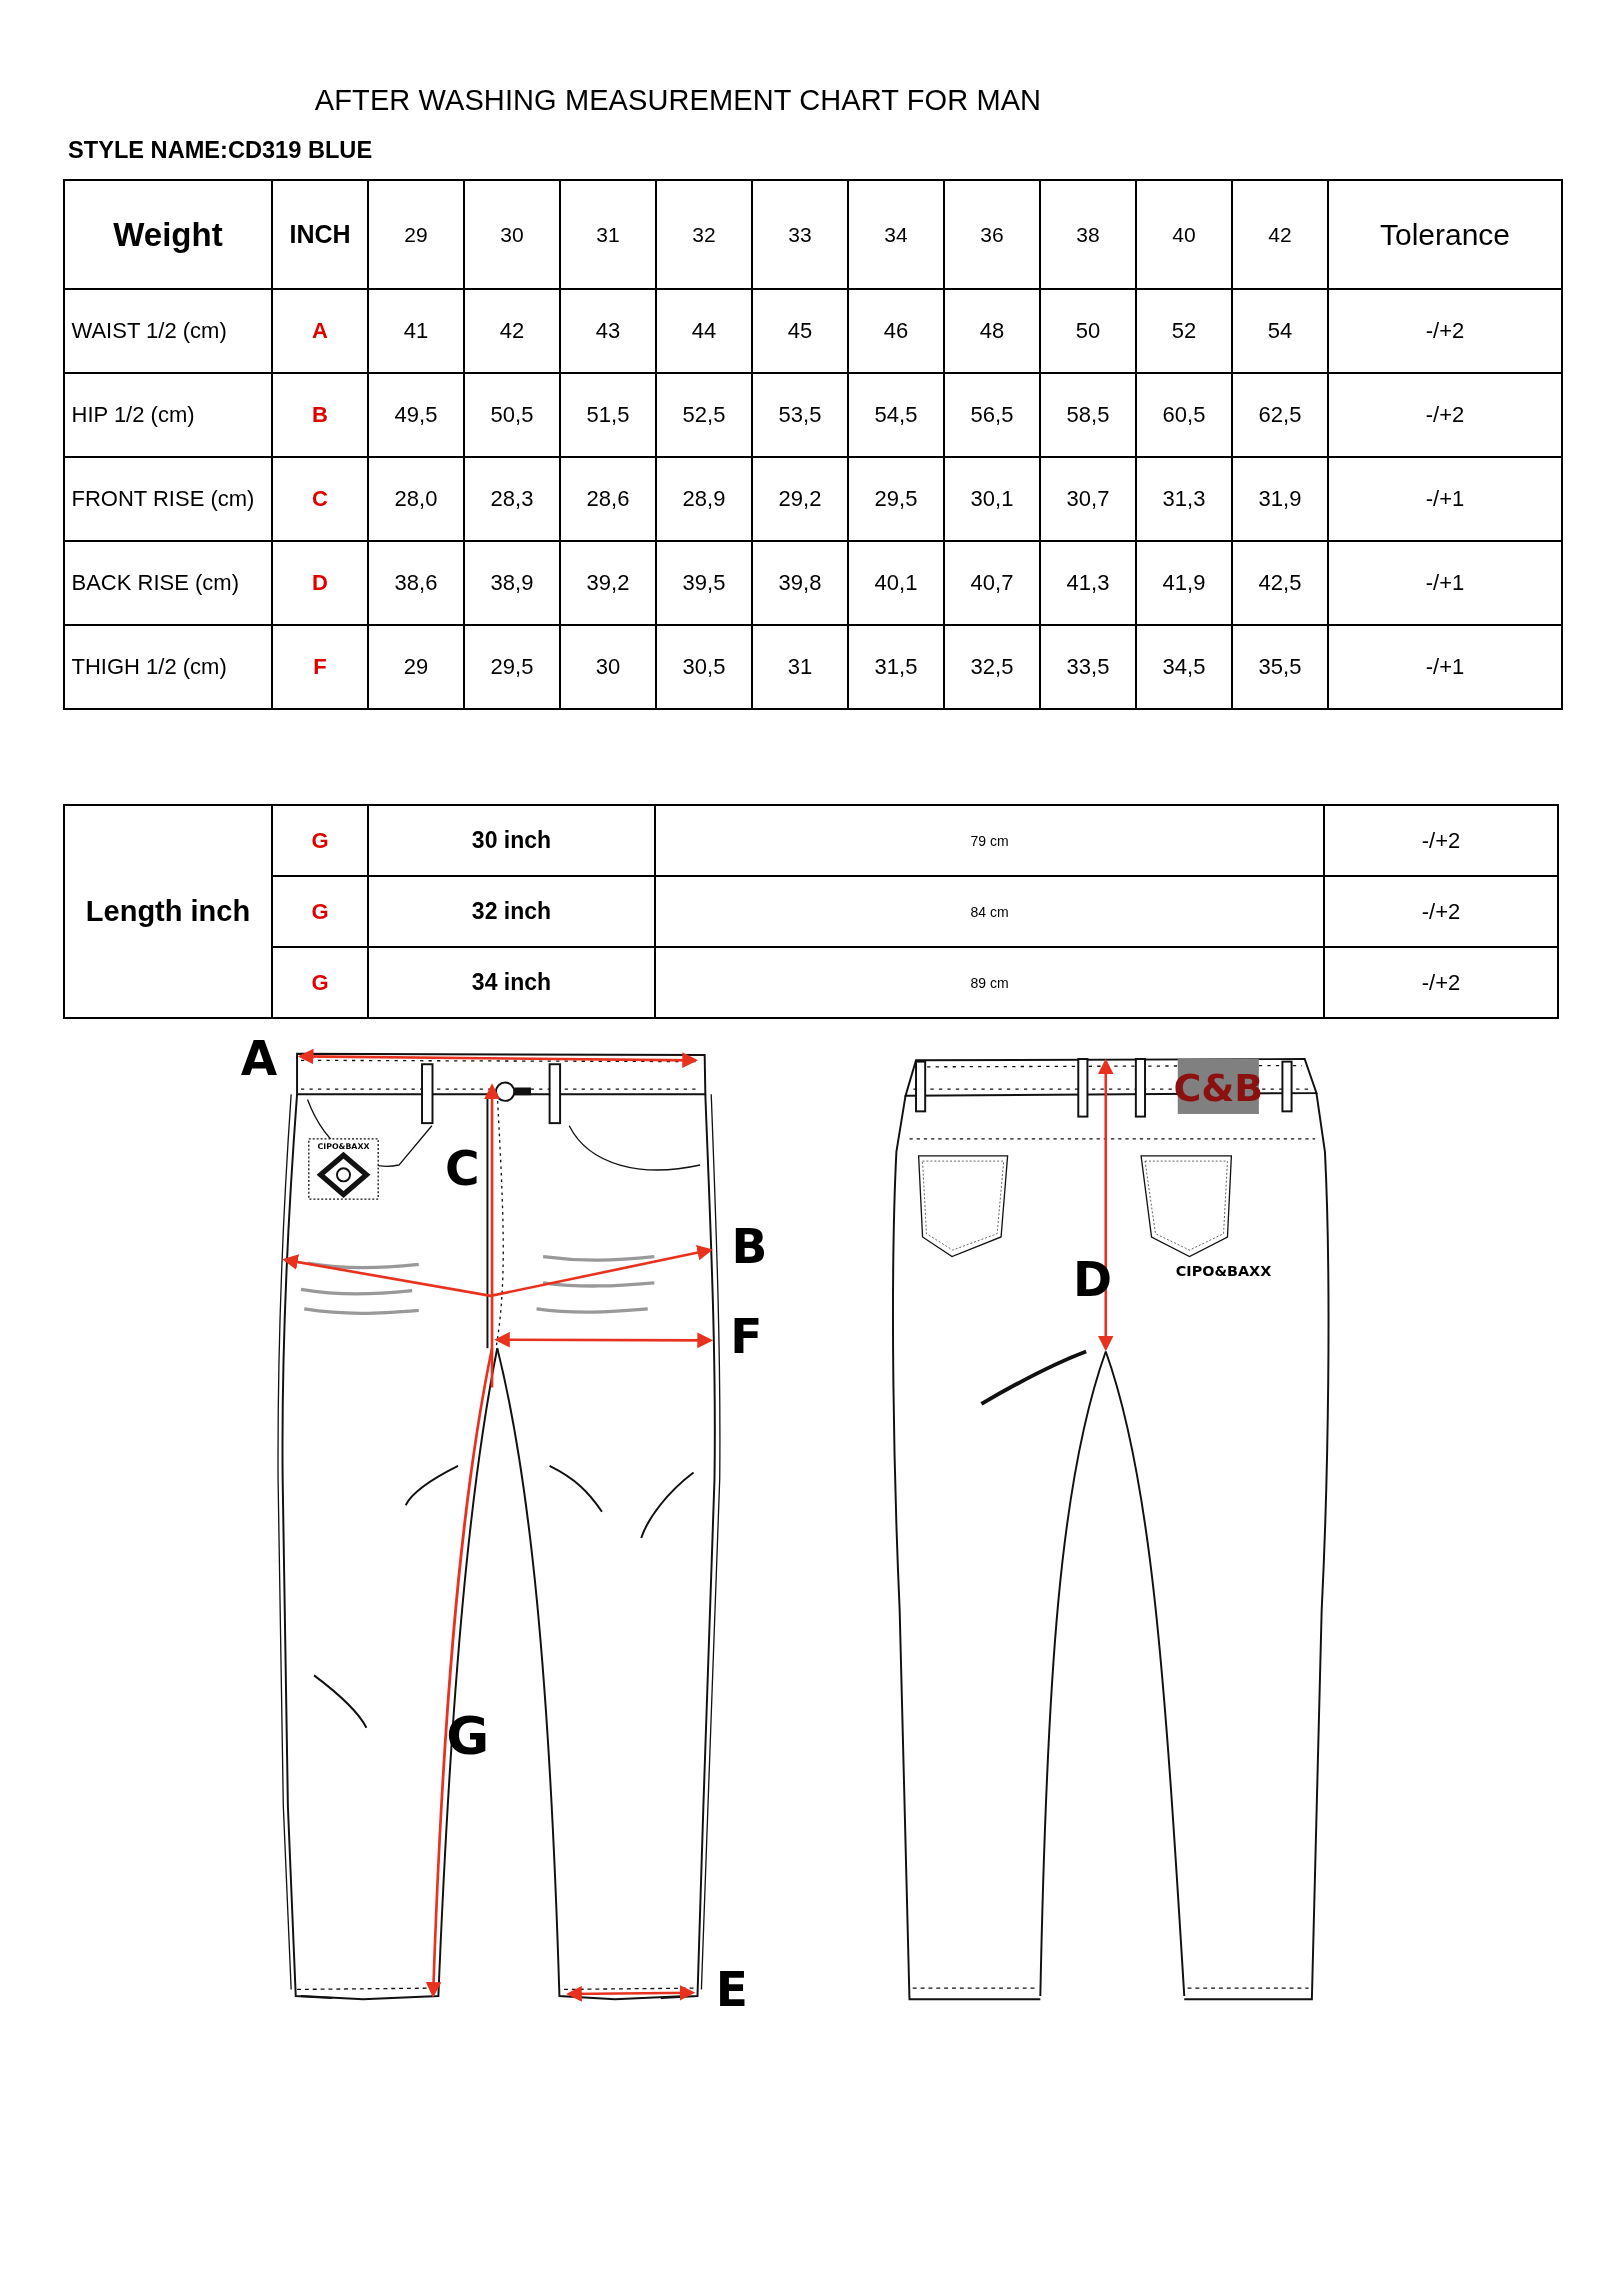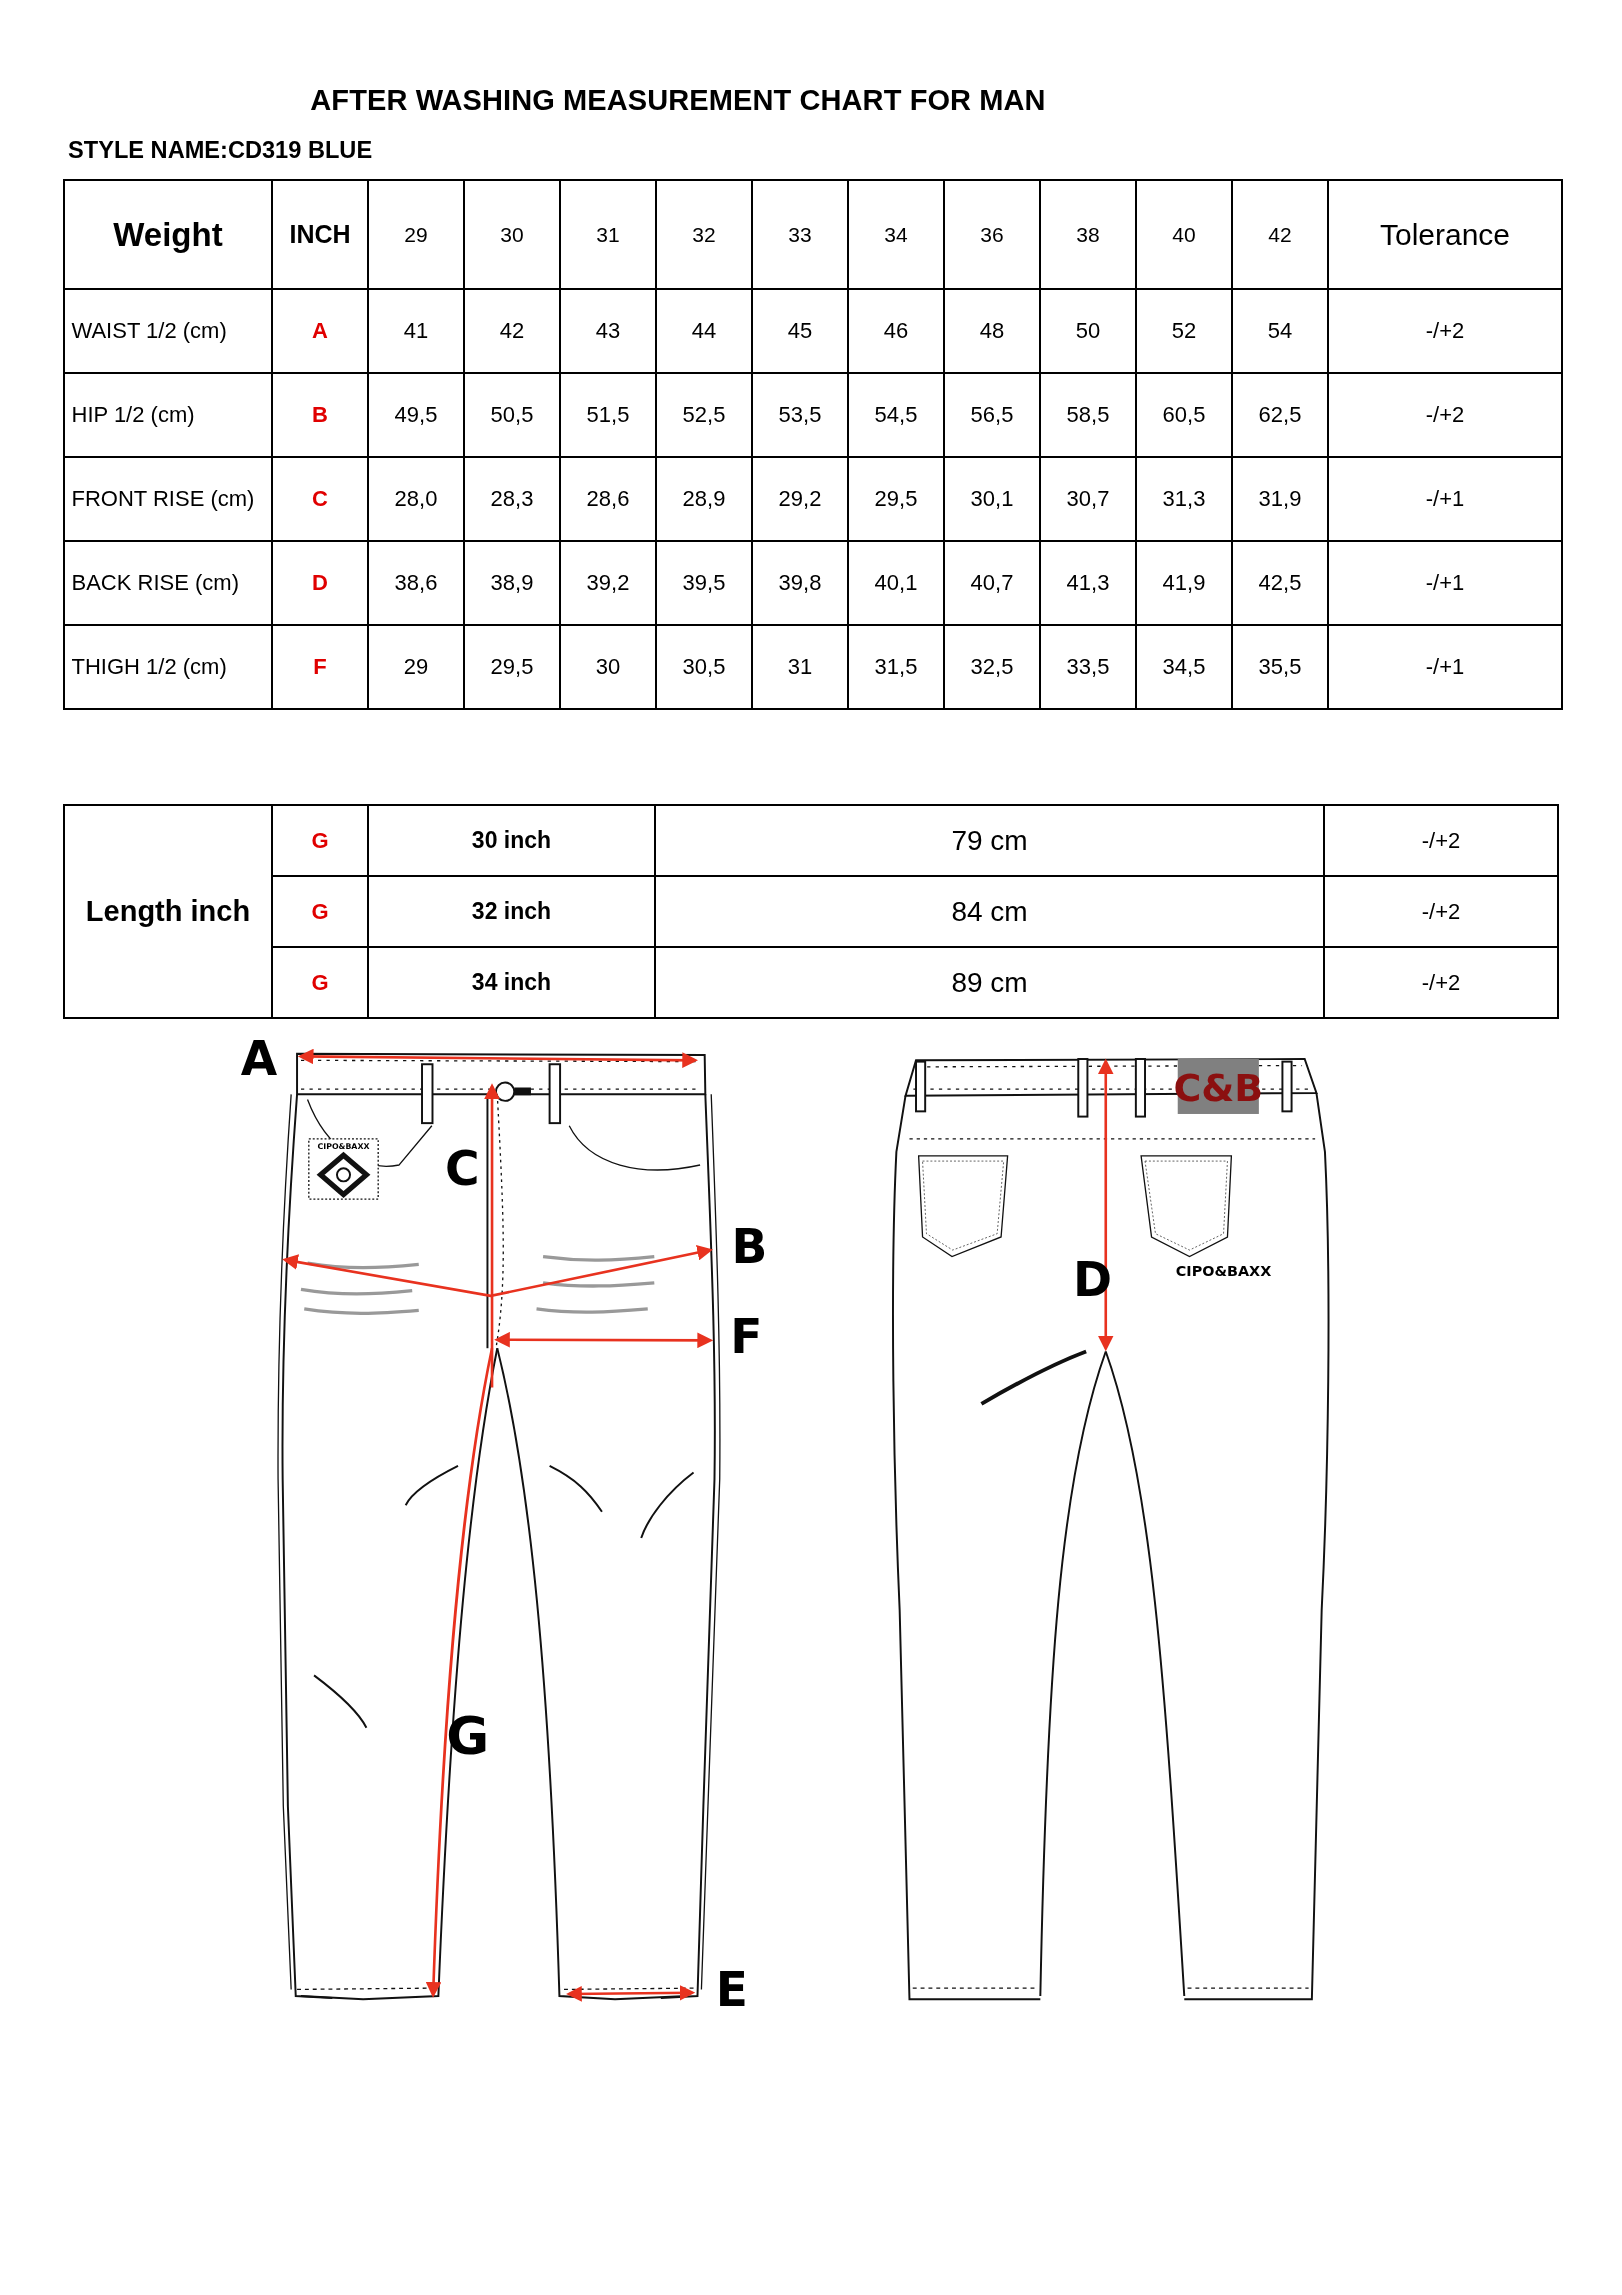--- a/index.html
+++ b/index.html
@@ -1,39 +1,39 @@
 <!DOCTYPE html>
 <html style="font-size:10.5px"><head>
 <meta charset="utf-8">
 <style>
   * { box-sizing: border-box; margin: 0; padding: 0; }
   html, body { width: 1622px; height: 2295px; background: #ffffff; }
   body { position: relative; font-family: "Liberation Sans", "DejaVu Sans", sans-serif; color: #000; overflow: hidden; }
 
-  .title { position: absolute; left: 0; width: 1356px; top: 84px; text-align: center; font-weight: bold; font-size: 29px; letter-spacing: 0.1px; }
+  .title { position: absolute; left: 0; width: 1356px; top: 84px; text-align: center; font-weight: normal; font-size: 29px; letter-spacing: 0.1px; }
   .style-name { position: absolute; left: 68px; top: 137px; font-weight: bold; font-size: 23.6px; }
 
   table.grid { position: absolute; border-collapse: collapse; table-layout: fixed; }
   table.grid td { border: 2.6px solid #000; text-align: center; vertical-align: middle; padding: 0; }
   #main-table { left: 63px; top: 179px; width: 1493px; }
   #main-table td { height: 84px; font-size: 22px; }
   #main-table tr.hdr td { height: 109px; }
   #main-table td.meas { text-align: left; padding-left: 6.5px; font-size: 22px; }
   #main-table td.w-head { font-size: 33px; font-weight: bold; }
   #main-table td.inch-head { font-size: 25px; font-weight: bold; }
   #main-table td.tol-head { font-size: 30px; }
   #main-table tr.hdr td.size { font-size: 21px; }
   td.code { color: #e00000; font-weight: bold; font-size: 21px; }
   td.val { font-size: 24px; }
 
   #length-table { left: 63px; top: 804px; width: 1493px; }
   #length-table td { height: 71px; font-size: 22px; }
   #length-table td.len-label { font-size: 29px; font-weight: bold; }
   #length-table td.len-inch { font-weight: bold; font-size: 23px; }
-  #length-table td.len-cm { font-size: 28px; }
+  #length-table td.len-cm { font-size: 14px; }
 
   .drawing { position: absolute; left: 0; top: 1021px; width: 1622px; height: 1047px; }
   .drawing svg { width: 100%; height: 100%; }
   .lbl { font-family: "DejaVu Sans", sans-serif; font-weight: bold; fill: #000; }
 </style>
 </head>
 <body>
 
 <div class="title">AFTER WASHING MEASUREMENT CHART FOR MAN</div>
 <div class="style-name">STYLE NAME:CD319 BLUE</div>

